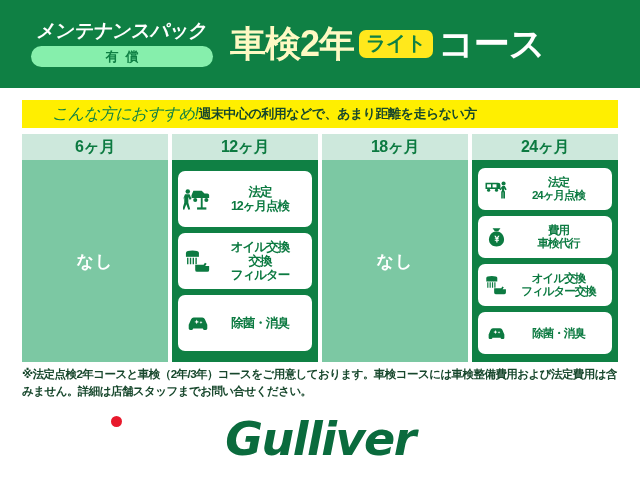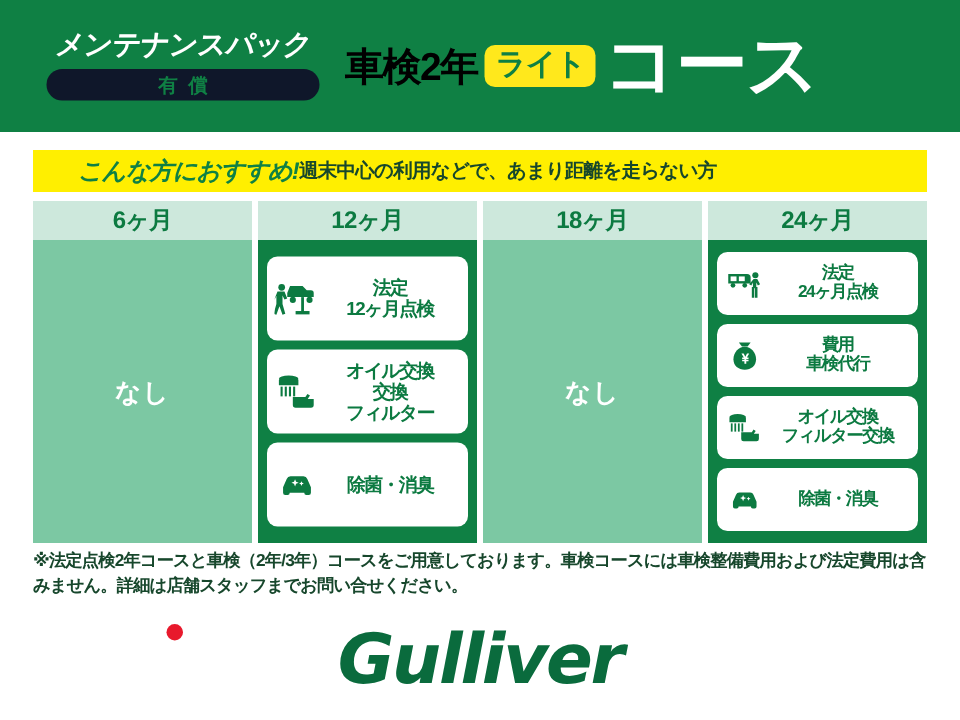--- a/index.html
+++ b/index.html
@@ -20,54 +20,54 @@
   .hdr-left {
     display: flex; flex-direction: column; align-items: center;
     margin-left: 22px; width: 200px;
   }
   .hdr-maint {
     color: #ffffff; font-size: 19px; font-weight: bold;
     letter-spacing: -0.5px; line-height: 1.1;
     transform: skewX(-7deg); white-space: nowrap;
   }
   .hdr-pill {
-    margin-top: 5px; background: #0f172a; color: #0f8044;
+    margin-top: 5px; background: #86efac; color: #0f8044;
     border-radius: 11px; height: 21px; width: 182px;
     display: flex; align-items: center; justify-content: center;
     font-size: 13px; font-weight: bold; letter-spacing: 7px;
     text-indent: 7px;
   }
   .hdr-right {
     flex: 1; display: flex; align-items: center; margin-left: 8px;
   }
   .hdr-yellow {
-    color: #000000; font-size: 26px; font-weight: bold;
+    color: #fef9c3; font-size: 36px; font-weight: bold;
     letter-spacing: -1px; line-height: 1; white-space: nowrap;
   }
   .hdr-badge {
     background: #ffe81c; color: #0f8044;
     font-size: 20px; font-weight: bold;
     border-radius: 7px; padding: 3px 7px 5px 7px;
     margin: 0 5px; line-height: 1; letter-spacing: -0.5px;
     white-space: nowrap;
   }
   .hdr-white {
-    color: #ffffff; font-size: 48px; font-weight: bold;
+    color: #ffffff; font-size: 36px; font-weight: bold;
     letter-spacing: -1px; line-height: 1; white-space: nowrap;
   }
 
   
   .reco {
     position: absolute; left: 22px; top: 100px;
     width: 596px; height: 28px;
     background: #ffef00;
     display: flex; align-items: center;
   }
   .reco-lead {
-    color: #0f8044; font-size: 16px; font-weight: bold;
+    color: #0f8044; font-size: 16px; font-weight: normal;
     font-style: italic; margin-left: 30px; letter-spacing: -0.5px;
     white-space: nowrap;
   }
   .reco-body {
     color: #17472c; font-size: 13px; font-weight: bold;
     letter-spacing: -0.5px; white-space: nowrap;
   }
 
   
   .grid {

